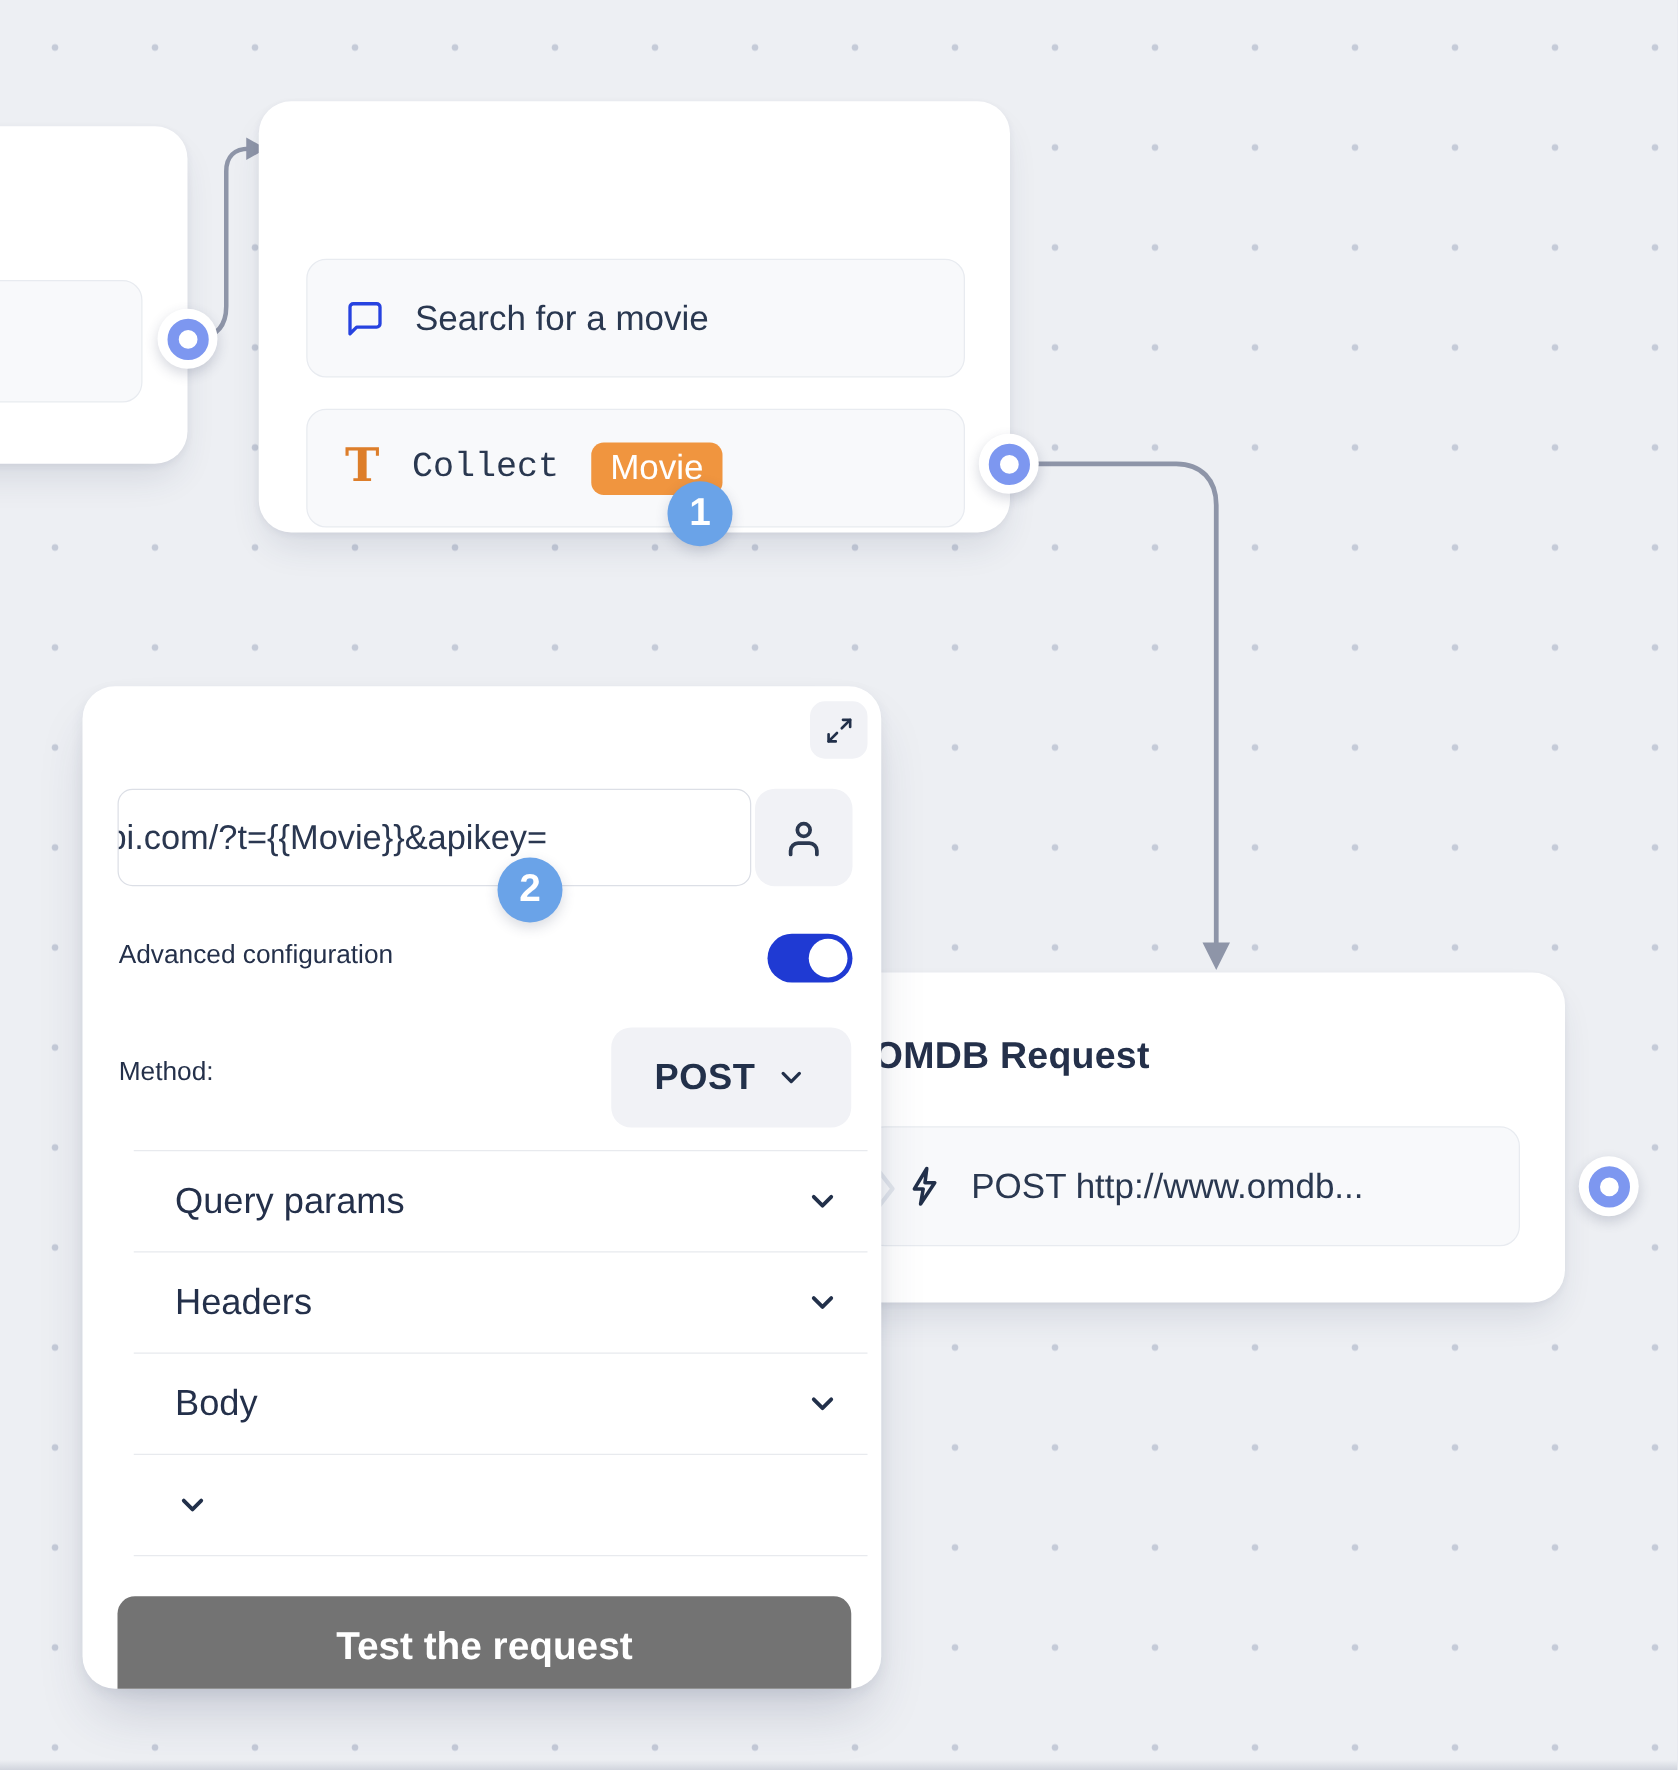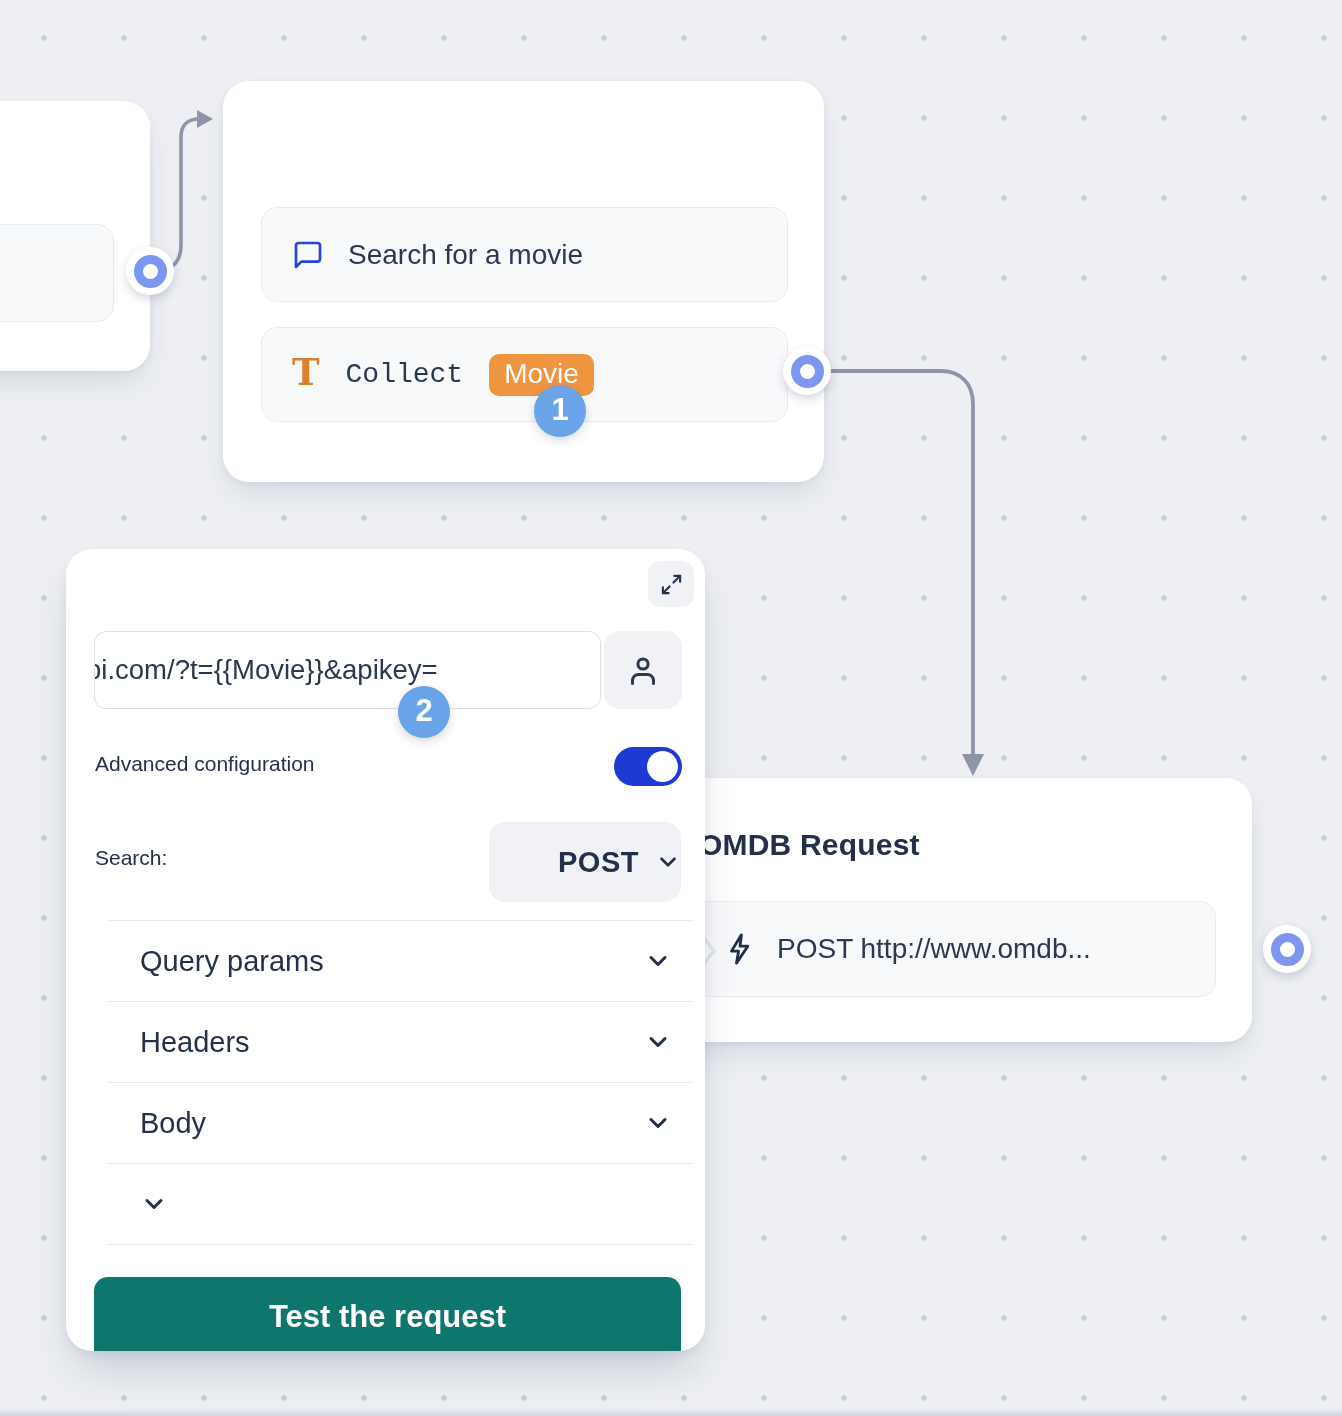--- a/index.html
+++ b/index.html
@@ -53,32 +53,32 @@
   }
   #url-input span{font-size:27.5px;color:#2a3750;white-space:nowrap;margin-left:-9px;}
   .panel-label{position:absolute;left:29px;font-size:21px;color:#24304a;}
   #adv-toggle{
     position:absolute;left:548px;top:198px;width:68px;height:39px;border-radius:20px;
     background:#1f3ad3;cursor:pointer;
   }
   #adv-toggle .knob{position:absolute;right:4px;top:4px;width:31px;height:31px;border-radius:50%;background:#fff;}
   #method-select{
     position:absolute;left:423px;top:273px;width:192px;height:80px;background:#f1f2f6;
-    border-radius:16px;display:flex;align-items:center;justify-content:flex-end;gap:16px;
+    border-radius:16px;display:flex;align-items:center;justify-content:center;gap:16px;
     cursor:pointer;
   }
   #method-select .method-value{font-size:29px;font-weight:700;color:#22304a;letter-spacing:.5px;}
   #sections{position:absolute;left:41px;top:371px;width:587px;border-top:1.5px solid #e8eaee;}
   .section-row{
     height:81px;border-bottom:1.5px solid #e8eaee;display:flex;align-items:center;
     justify-content:space-between;padding:0 22px 0 33px;cursor:pointer;
   }
   .section-row .sec-label{font-size:29px;color:#24304a;}
   #test-button{
-    position:absolute;left:28px;top:728px;width:587px;height:92px;background:#0f766e;
+    position:absolute;left:28px;top:728px;width:587px;height:92px;background:#737373;
     border:none;border-radius:14px 14px 6px 6px;color:#fff;font-size:31px;font-weight:700;
     cursor:pointer;padding-bottom:14px;
   }
   .omdb-tab{position:absolute;left:696px;top:929px;z-index:3;}
   #bottom-fade{position:absolute;left:0;bottom:0;width:100%;height:8px;z-index:30;
     background:linear-gradient(rgba(110,120,145,0),rgba(110,120,145,.22));}
 </style>
 </head>
 <body>
 
@@ -88,21 +88,21 @@
     <path d="M 159 271 C 174 269 181 260 181 245 L 181 137 C 181 125 188 119 199 119" fill="none" stroke="#8e95a8" stroke-width="3.6" stroke-linecap="round"></path>
     <polygon points="197,110 213,119 197,128" fill="#8e95a8"></polygon>
     <path d="M 822 371 L 941 371 C 961 371 973 384 973 404 L 973 756" fill="none" stroke="#8e95a8" stroke-width="3.8" stroke-linecap="round"></path>
     <polygon points="962,754 984,754 973,776" fill="#8e95a8"></polygon>
   </svg>
 
   <div class="node" style="left:-120px;top:101px;width:270px;height:270px;">
     <div class="node-item" style="left:40px;top:123px;width:194px;height:98px;"></div>
   </div>
 
-  <div class="node" style="left:223px;top:81px;width:601px;height:401px;">
+  <div class="node" style="left:207px;top:81px;width:601px;height:345px;">
     <div class="node-title" style="position:absolute;left:48px;top:131px;">Movie search</div>
     <div class="node-item" style="left:38px;top:126px;width:527px;height:95px;">
       <span style="display:flex;">
         <svg width="32" height="32" viewBox="0 0 24 24" fill="none" stroke="#2743e0" stroke-width="2" stroke-linejoin="round" stroke-linecap="round">
           <path d="M21 15a2 2 0 0 1-2 2H7l-4 4V5a2 2 0 0 1 2-2h14a2 2 0 0 1 2 2z"></path>
         </svg>
       </span>
       <span>Search for a movie</span>
     </div>
     <div class="node-item" style="left:38px;top:246px;width:527px;height:95px;">
@@ -160,21 +160,21 @@
           <circle cx="12" cy="8" r="3.4"></circle>
         </svg>
       </span>
     </div>
 
     <div class="panel-label" style="top:203px;">Advanced configuration</div>
     <div id="adv-toggle" aria-checked="true">
       <div class="knob"></div>
     </div>
 
-    <div class="panel-label" style="top:297px;">Search:</div>
+    <div class="panel-label" style="top:297px;">Method:</div>
     <div id="method-select">
       <span class="method-value">POST</span>
       <span style="display:flex;">
         <svg width="26" height="26" viewBox="0 0 24 24" fill="none" stroke="#22304a" stroke-width="2.4" stroke-linecap="round" stroke-linejoin="round">
           <polyline points="6 9 12 15 18 9"></polyline>
         </svg>
       </span>
     </div>
 
     <div id="sections">

